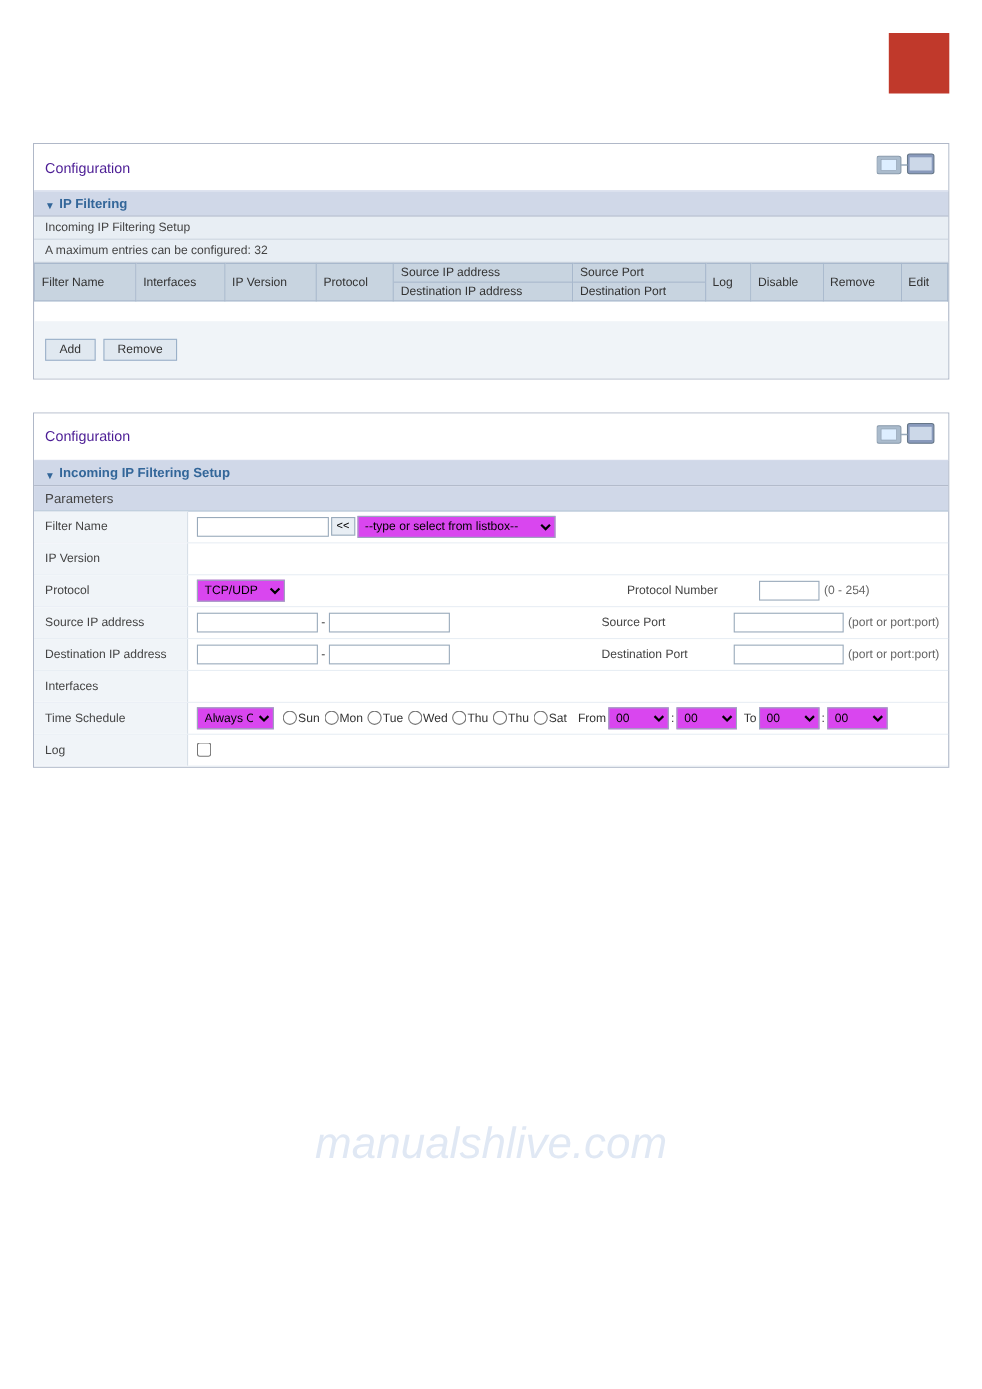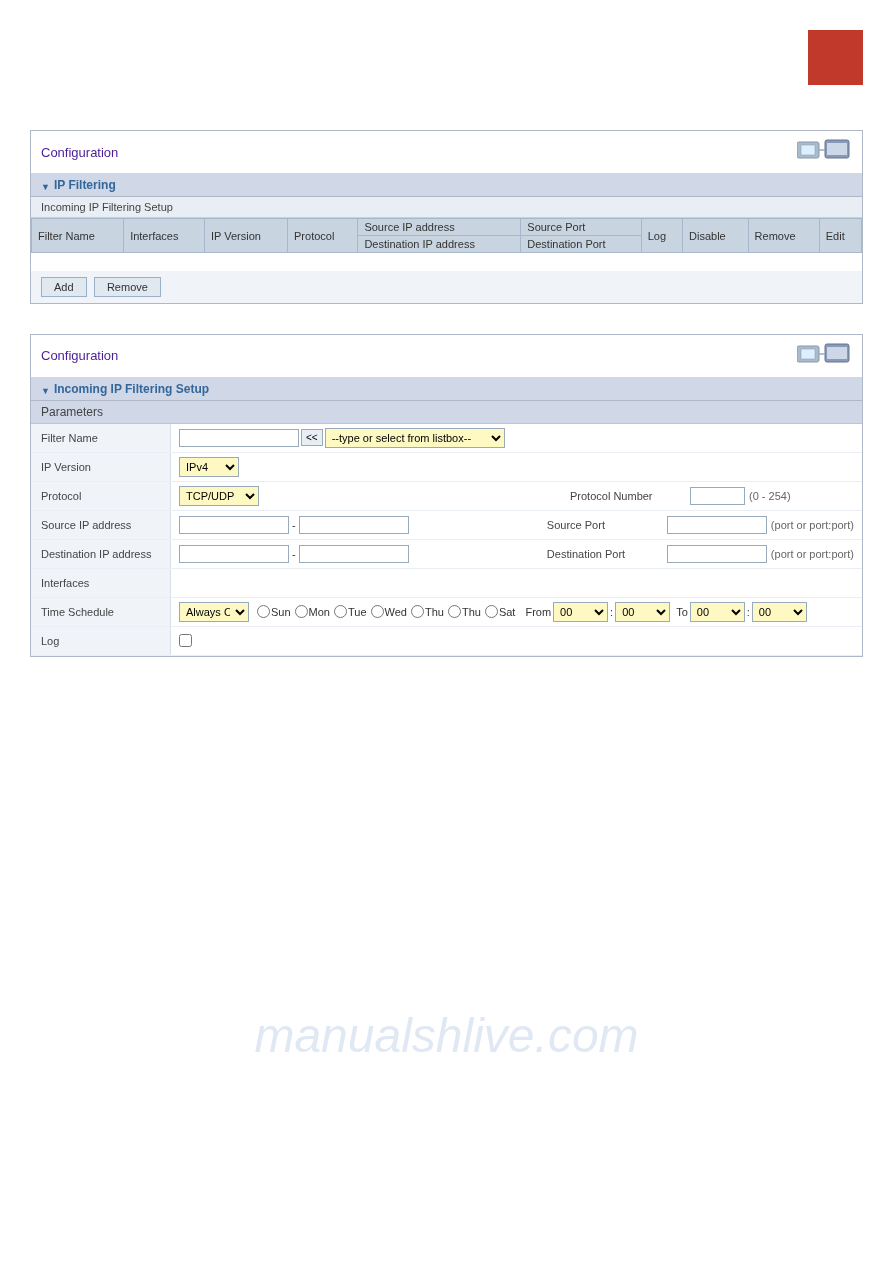--- a/index.html
+++ b/index.html
@@ -107,21 +107,21 @@
       display: block;
       padding: 2px 6px;
       border-bottom: 1px solid #a8b8cc;
     }
 
     .th-cell-bottom {
       border-bottom: none;
     }
 
     .btn-row {
-      padding: 6px 10px;
+      padding: 16px 10px;
       background: #f0f4f8;
     }
 
     .btn {
       padding: 3px 12px;
       background: #e0e8f0;
       border: 1px solid #9ab0c8;
       font-size: 11px;
       cursor: pointer;
       color: #333;
@@ -150,21 +150,21 @@
     }
 
     .form-input-md {
       width: 120px;
     }
 
     .form-select {
       border: 1px solid #99aabb;
       padding: 2px 2px;
       font-size: 11px;
-      background: #fef9c3;
+      background: #d946ef;
     }
 
     .form-select-sm {
       width: 55px;
     }
 
     .arrow-btn {
       border: 1px solid #99aabb;
       padding: 2px 4px;
       font-size: 10px;
@@ -199,21 +199,21 @@
       align-items: center;
       flex: 1;
     }
 
     .watermark {
       position: fixed;
       bottom: 200px;
       left: 50%;
       transform: translateX(-50%);
       color: rgba(100, 140, 200, 0.2);
-      font-size: 48px;
+      font-size: 40px;
       font-style: italic;
       pointer-events: none;
       white-space: nowrap;
       margin-top: 40px;
     }
 
     .checkbox-inline {
       margin-right: 2px;
       vertical-align: middle;
     }
@@ -266,20 +266,23 @@
         </svg>
       </div>
     </div>
 
     <div class="section-title-bar">
       <span>IP Filtering</span>
     </div>
 
     <div class="info-row">
       <span>Incoming IP Filtering Setup</span>
+    </div>
+    <div class="info-row">
+      <span>A maximum entries can be configured: 32</span>
     </div>
 
     <table class="filter-table">
       <thead>
         <tr>
           <th>Filter Name</th>
           <th>Interfaces</th>
           <th>IP Version</th>
           <th>Protocol</th>
           <th class="th-double">
@@ -337,26 +340,20 @@
         <input type="text" class="form-input form-input-md" style="width: 120px;">
         <button class="arrow-btn">&lt;&lt;</button>
         <select class="form-select" style="width:180px;">
           <option>--type or select from listbox--</option>
         </select>
       </div>
     </div>
 
     <div class="sub-form-row">
       <div class="sub-label">IP Version</div>
-      <div class="sub-value">
-        <select class="form-select" style="width:60px;">
-          <option>IPv4</option>
-          <option>IPv6</option>
-        </select>
-      </div>
     </div>
 
     <div class="sub-form-row">
       <div class="sub-label">Protocol</div>
       <div class="sub-value" style="flex:1;">
         <select class="form-select" style="width:80px;">
           <option>TCP/UDP</option>
           <option>TCP</option>
           <option>UDP</option>
         </select>

